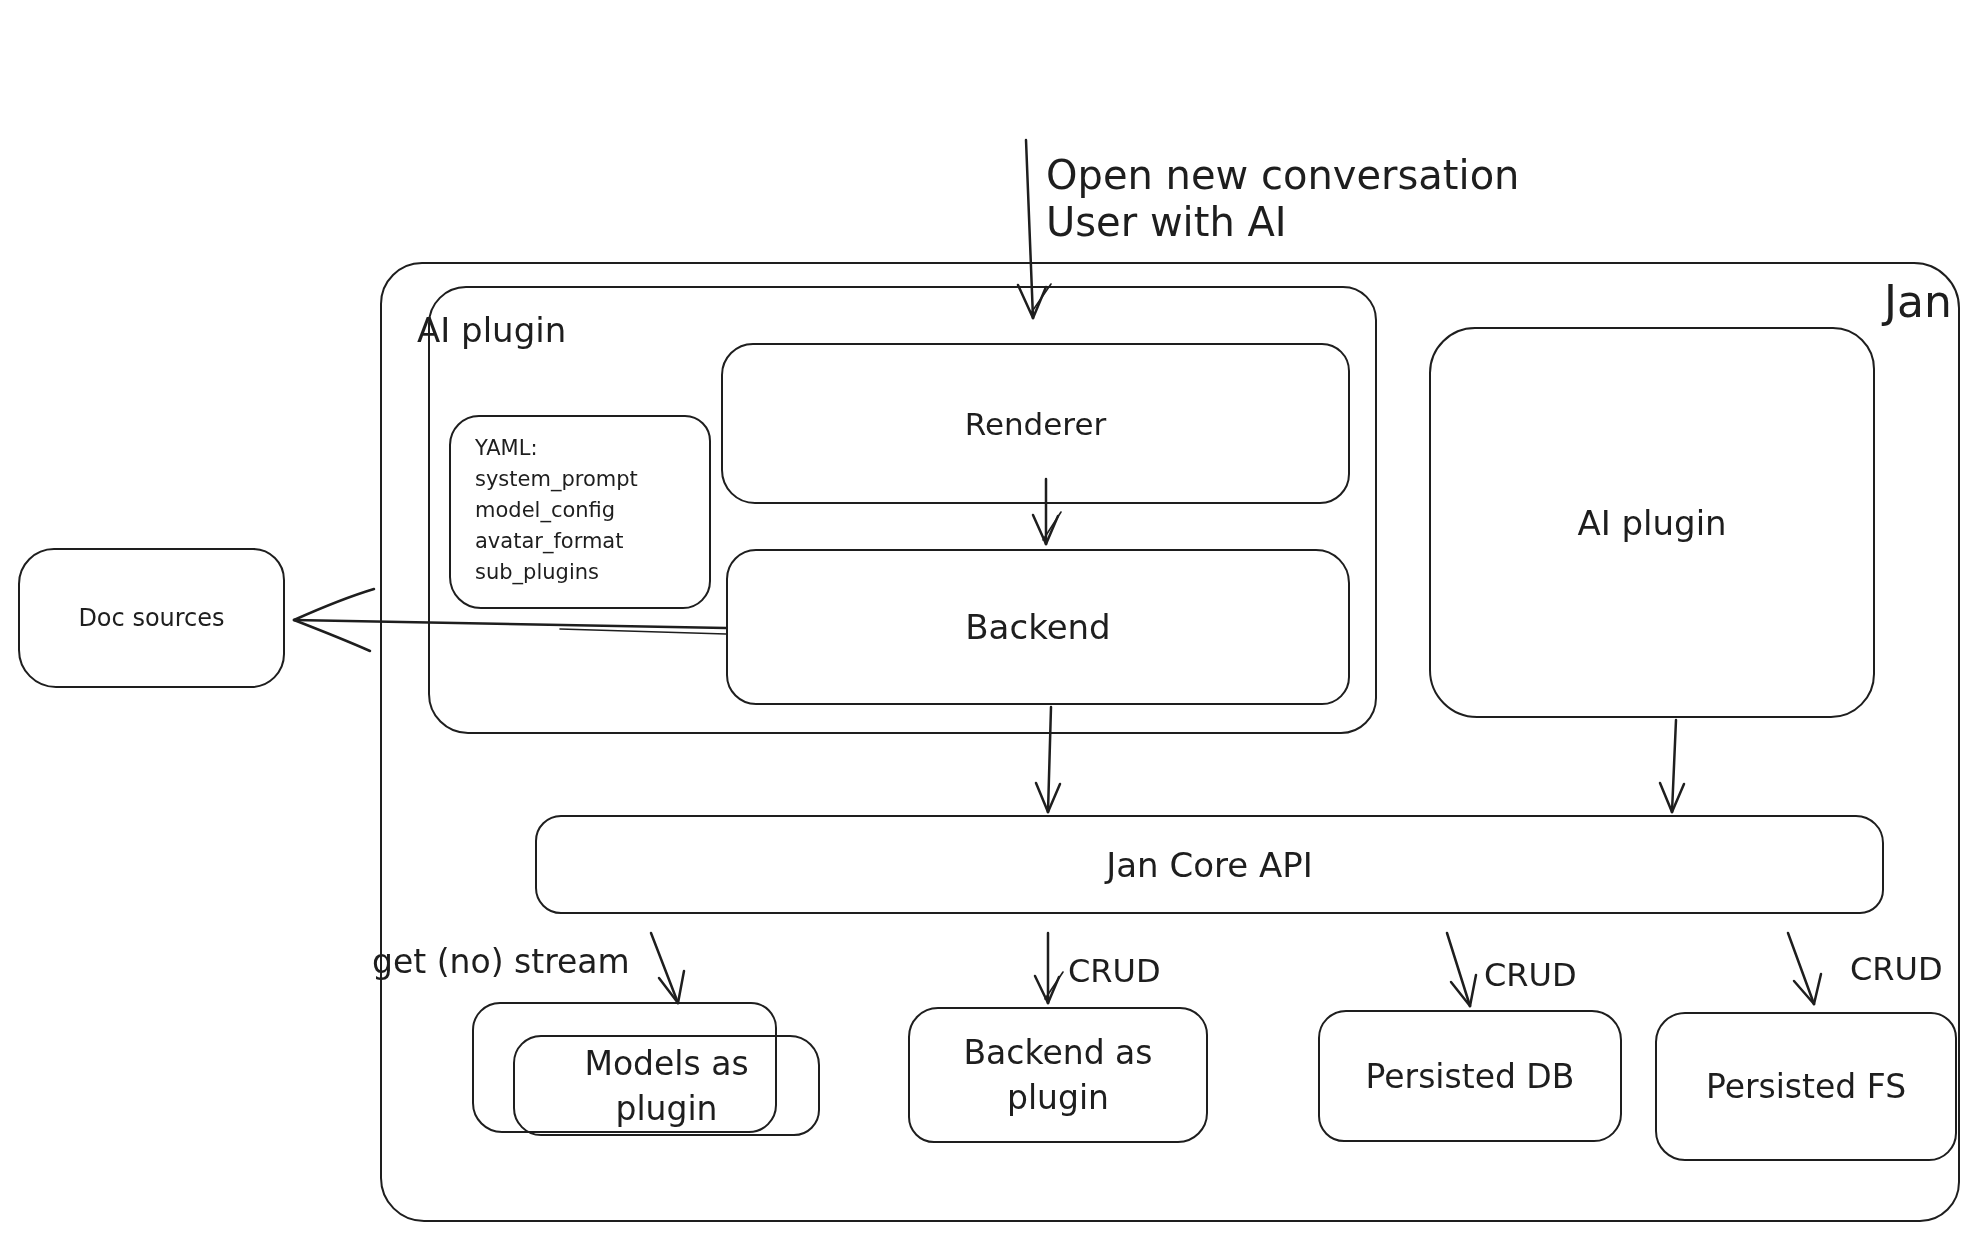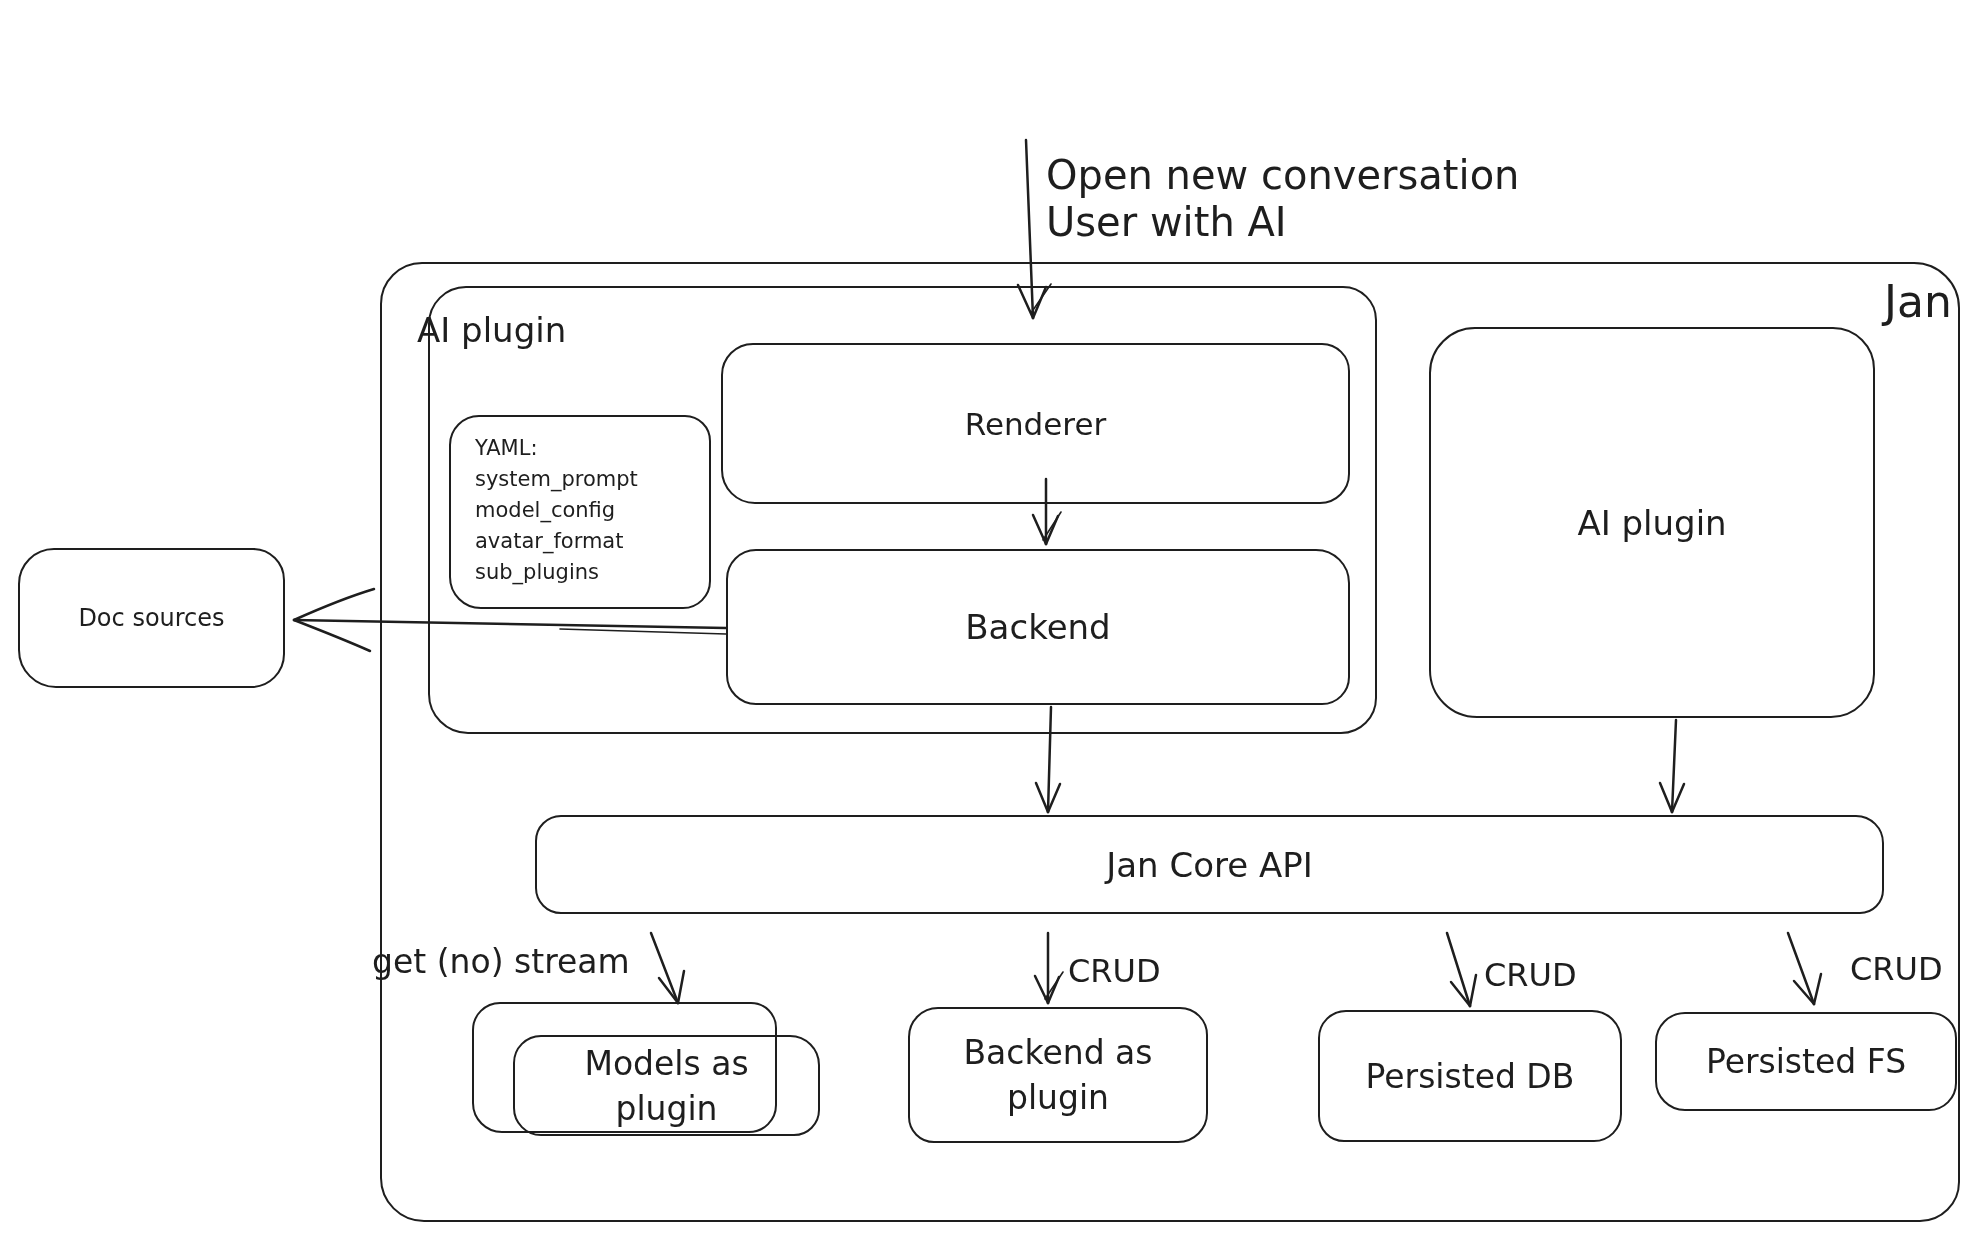--- a/index.html
+++ b/index.html
@@ -88,21 +88,21 @@
     <div>
       <span>Backend as</span>
       <span>plugin</span>
     </div>
   </div>
 
   <div class="box" style="left:1318px;top:1010px;width:304px;height:132px;border-radius:28px 30px 28px 26px;font-size:33px;">
     <span>Persisted DB</span>
   </div>
 
-  <div class="box" style="left:1655px;top:1012px;width:302px;height:99px;border-radius:30px 26px 28px 30px;font-size:33px;">
+  <div class="box" style="left:1655px;top:1012px;width:302px;height:149px;border-radius:30px 26px 28px 30px;font-size:33px;">
     <span>Persisted FS</span>
   </div>
 
   <div class="label two-line" style="left:1046px;top:152px;font-size:40px;line-height:47px;">
     <span>Open new conversation</span>
     <span>User with AI</span>
   </div>
 
   <div class="label" style="left:372px;top:942px;font-size:33px;">get (no) stream</div>
 

